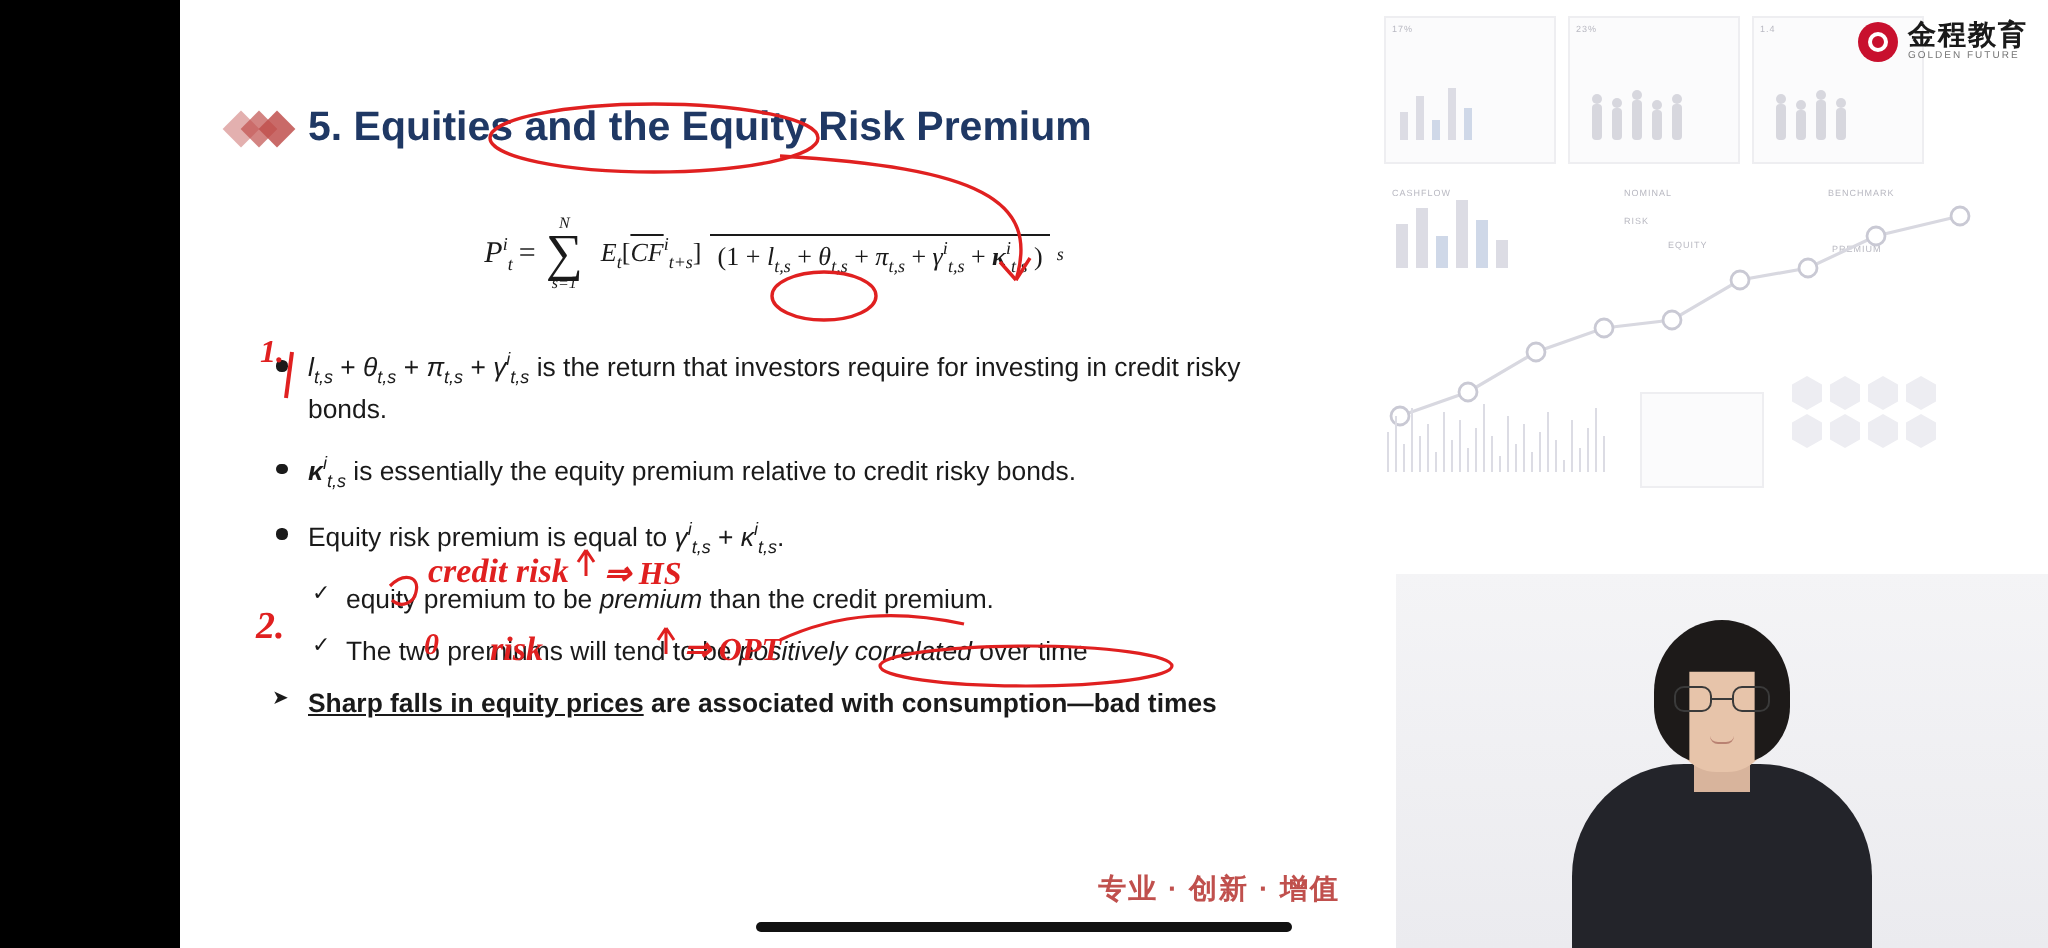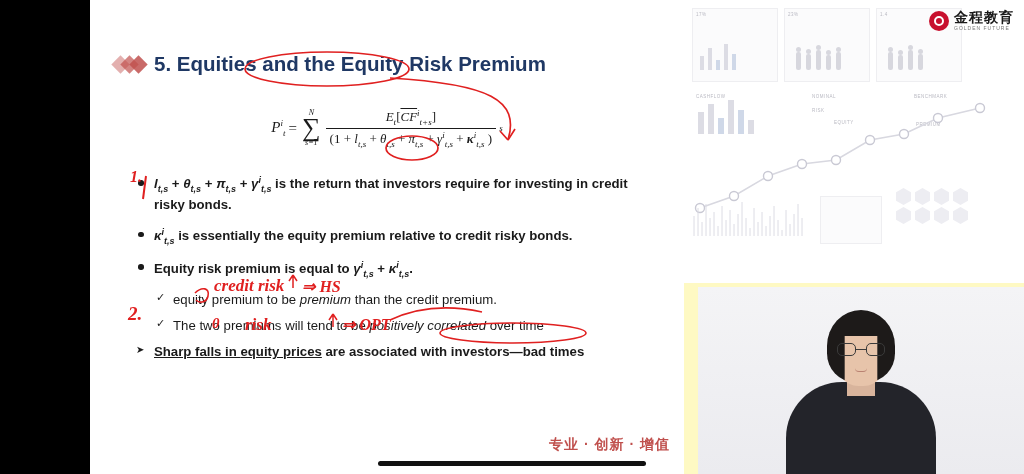--- a/index.html
+++ b/index.html
@@ -31,21 +31,21 @@
     position: absolute;
     left: 90px; top: 0;
     width: 594px; height: 474px;
     background: #ffffff;
   }
   
   #right {
     position: absolute;
     left: 684px; top: 0;
     width: 340px; height: 474px;
-    background: #fef9c3;
+    background: #ffffff;
   }
   #deco {
     position: absolute;
     left: 0; top: 0;
     width: 340px; height: 283px;
     background: #ffffff;
     overflow: hidden;
   }
   #cam {
     position: absolute;
@@ -142,21 +142,21 @@
     flex-direction: column;
     align-items: center;
     line-height: 1;
     margin: 0 2px;
   }
   .sigma-box .top { font-size: 8px; font-style: italic; }
   .sigma-box .sig { font-size: 26px; line-height: .85; }
   .sigma-box .bot { font-size: 8px; font-style: italic; }
   .frac {
     display: inline-flex;
-    flex-direction: column;
+    flex-direction: row;
     align-items: center;
   }
   .frac .num {
     padding: 0 4px 1px 4px;
     font-size: 13px;
   }
   .frac .den {
     border-top: 1px solid #1a1a1a;
     padding: 1px 4px 0 4px;
     font-size: 13px;
@@ -168,21 +168,20 @@
     left: 46px;
     width: 520px;
   }
   .bul {
     position: relative;
     padding-left: 18px;
     font-size: 13.2px;
     color: #1a1a1a;
     line-height: 1.42;
     margin-bottom: 11px;
-    font-weight: bold;
   }
   .bul:before {
     content: "";
     position: absolute;
     left: 2px; top: 6px;
     width: 5.5px; height: 5.5px;
     border-radius: 50%;
     background: #1a1a1a;
   }
   .sbul {
@@ -417,21 +416,21 @@
     </div>
 
     <div class="blist" style="top:174px">
       <div class="bul"><span><span class="it">l</span><span class="sub">t,s</span> + <span class="it">θ</span><span class="sub">t,s</span> + <span class="it">π</span><span class="sub">t,s</span> + <span class="it">γ</span><span class="sup">i</span><span class="sub">t,s</span> is the return that investors require for investing in credit risky bonds.</span></div>
       <div class="bul"><span><b class="it">κ</b><span class="sup">i</span><span class="sub">t,s</span> is essentially the equity premium relative to credit risky bonds.</span></div>
       <div class="bul"><span>Equity risk premium is equal to <span class="it">γ</span><span class="sup">i</span><span class="sub">t,s</span> + <span class="it">κ</span><span class="sup">i</span><span class="sub">t,s</span>.</span></div>
       <div style="padding-left:20px">
         <div class="sbul"><span>equity premium to be <span class="it">premium</span> than the credit premium.</span></div>
         <div class="sbul"><span>The two premiums will tend to be <span class="it">positively correlated</span> over time</span></div>
       </div>
-      <div class="arrow" style="margin-top:6px"><span><span class="u">Sharp falls in <b>equity prices</b></span> are associated with <b>investors</b>—bad times</span></div>
+      <div class="arrow" style="margin-top:6px"><span><span class="u">Sharp falls in <b>equity prices</b></span> are associated with <b>consumption</b>—bad times</span></div>
     </div>
 
     <div id="slogan">专业 · 创新 · 增值</div>
 
     <svg id="ink" viewBox="0 0 594 474">
 
       <ellipse cx="237" cy="69" rx="82" ry="17" fill="none" stroke="#e02020" stroke-width="1.7"></ellipse>
 
       <path d="M300,78 C400,84 430,100 418,140" fill="none" stroke="#e02020" stroke-width="1.7"></path>
       <path d="M418,140 L410,131 M418,140 L425,129" fill="none" stroke="#e02020" stroke-width="1.7"></path>

